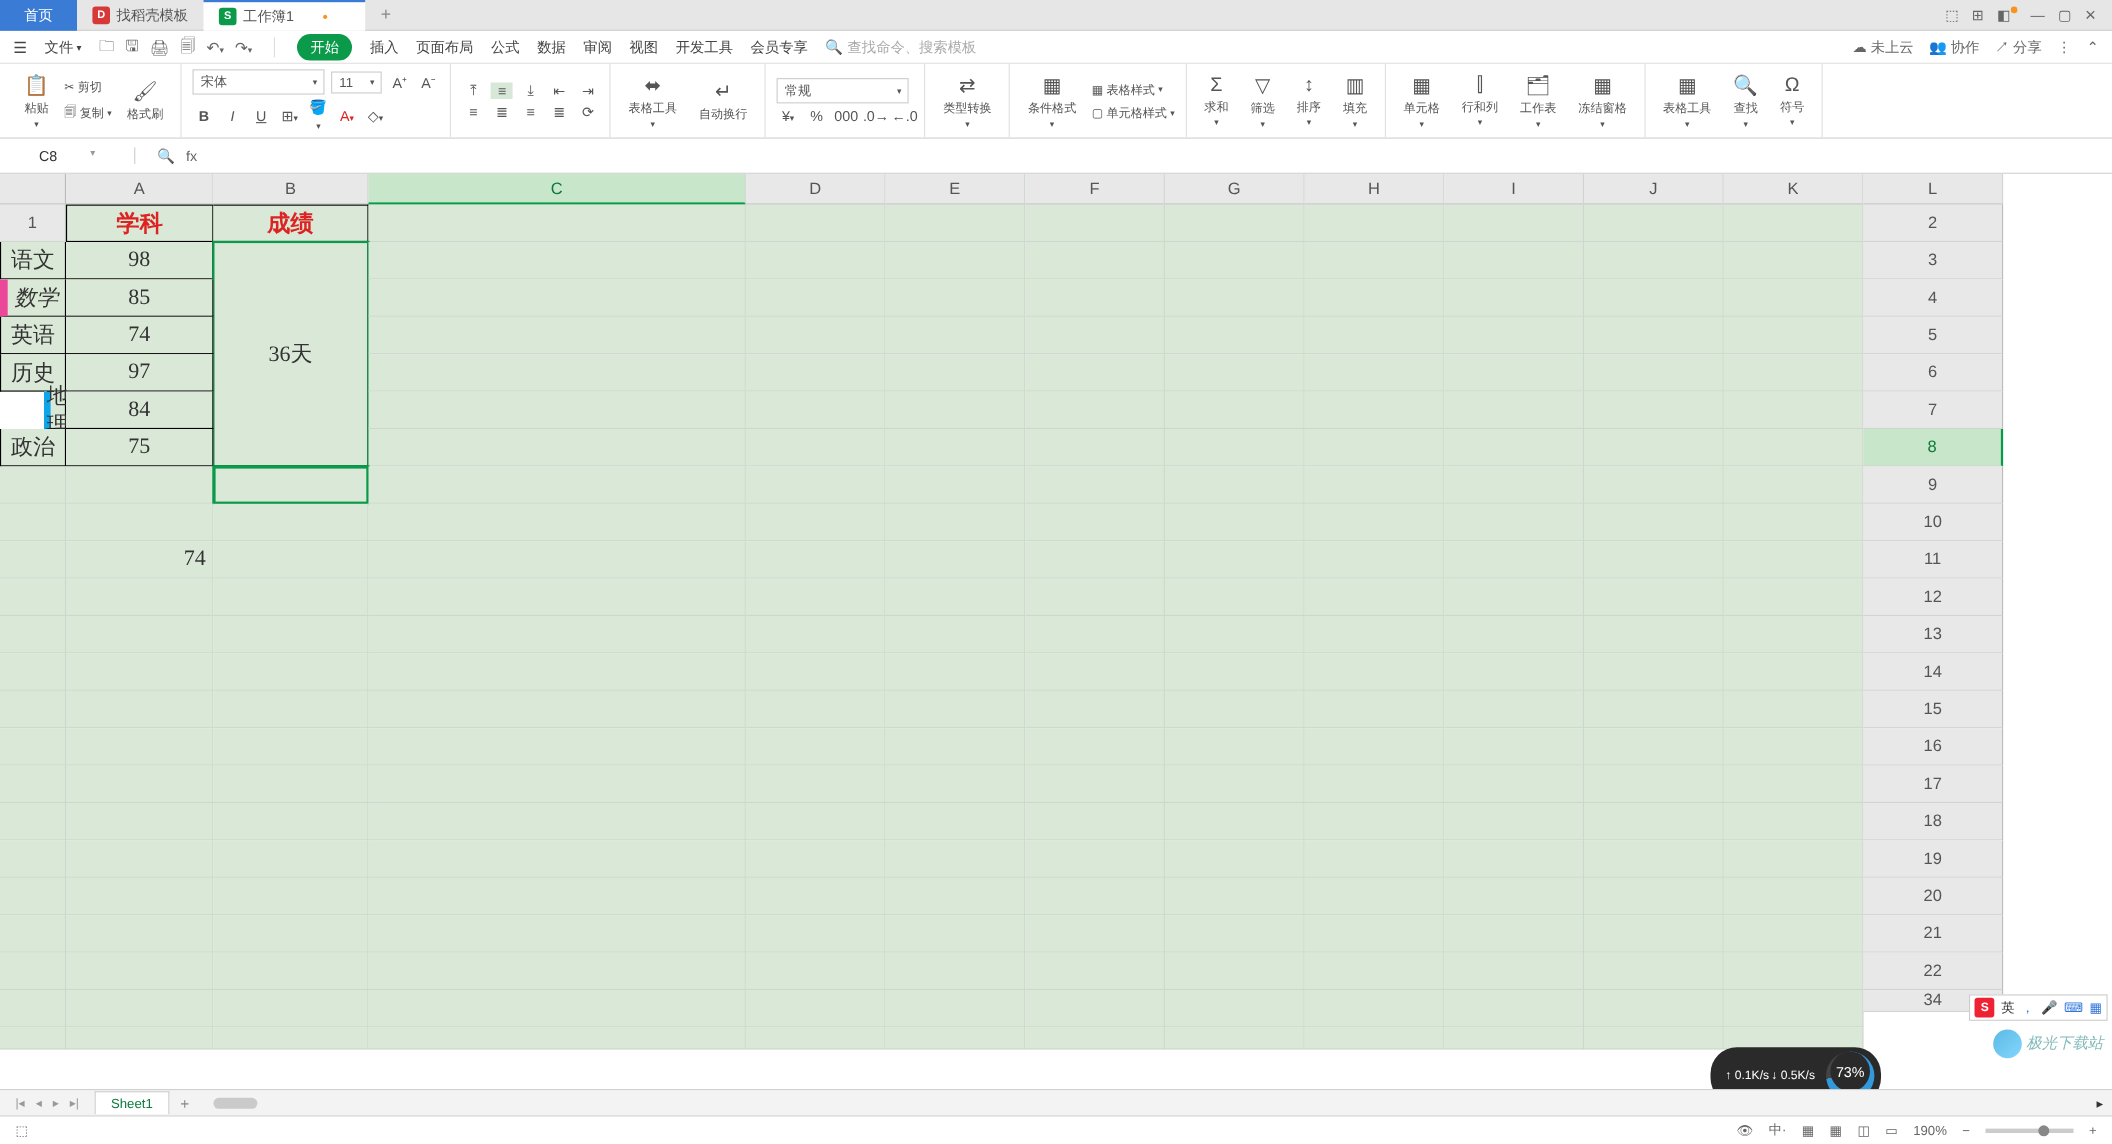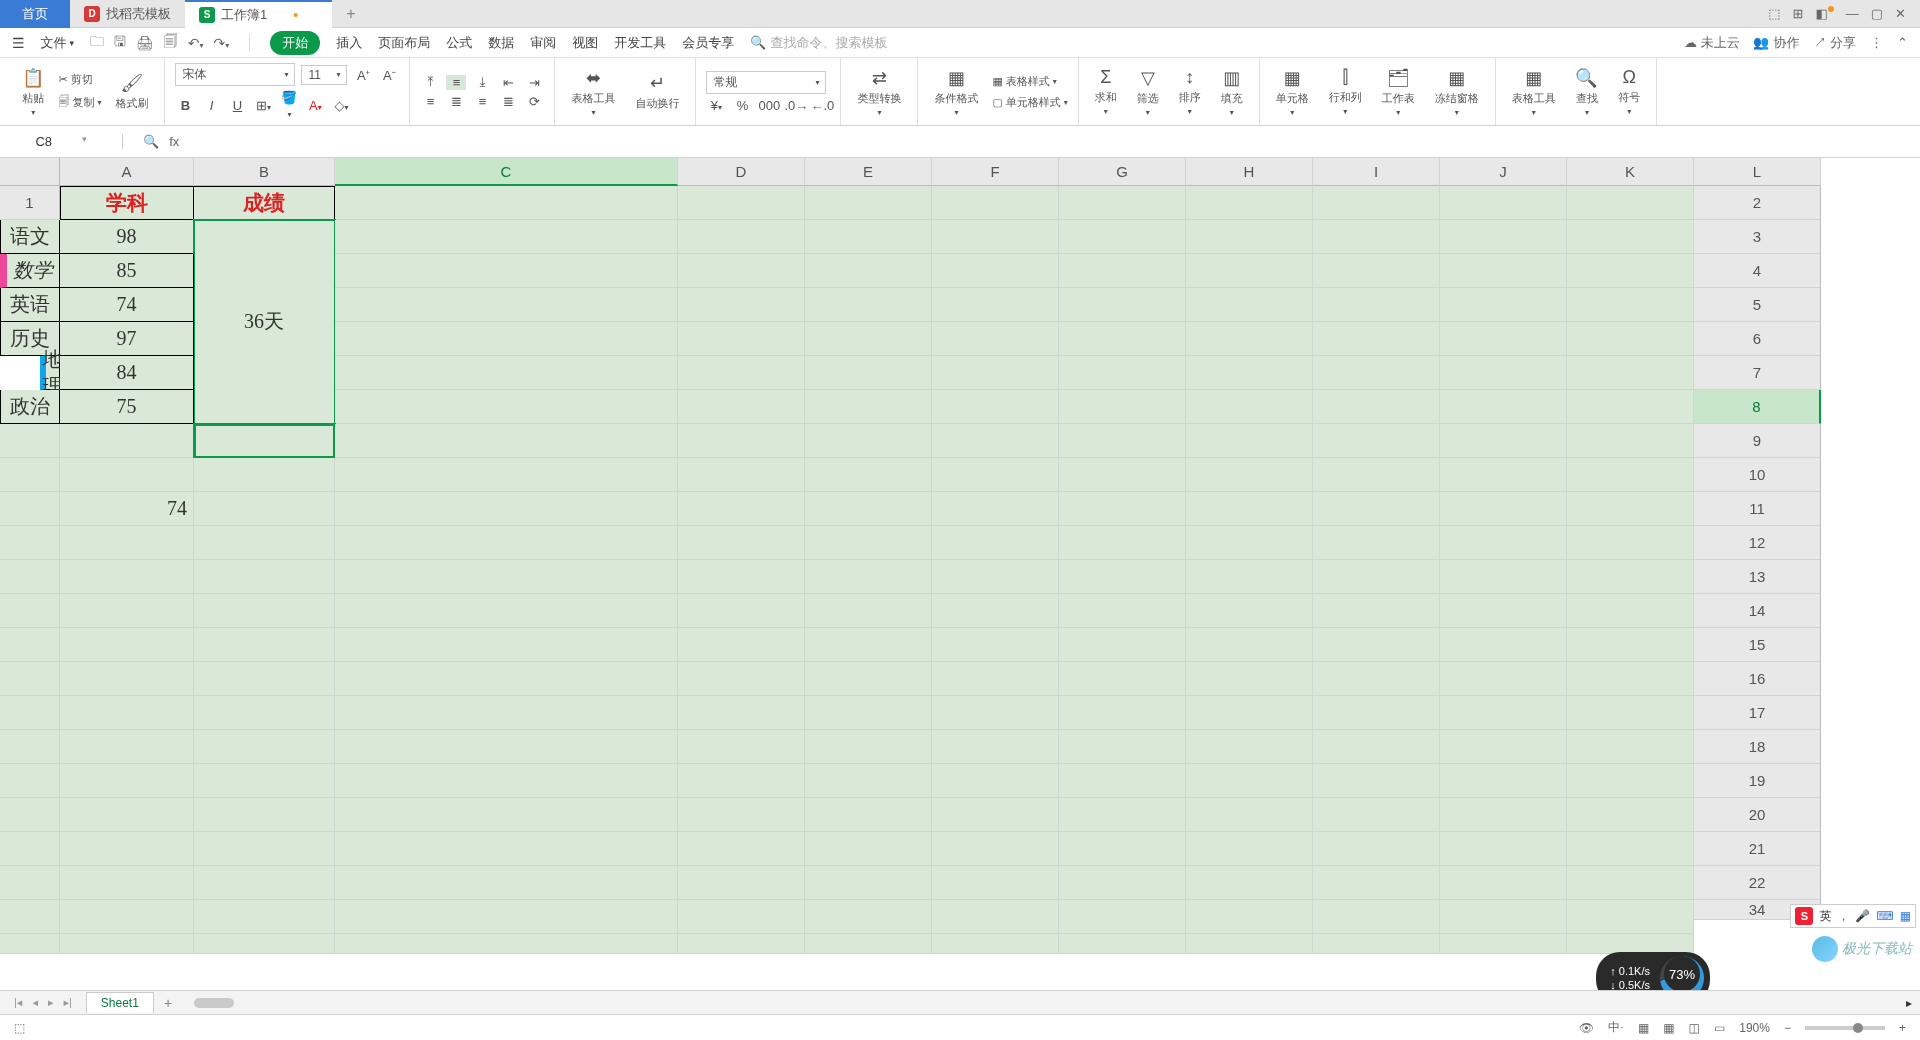--- a/index.html
+++ b/index.html
@@ -642,21 +642,21 @@
   <div class="ime-bar">
     <span class="s-logo">S</span>
     <span>英</span>
     <span style="color:#37d;">，</span>
     <span style="color:#37d;">🎤</span>
     <span style="color:#37d;">⌨</span>
     <span style="color:#37d;">▦</span>
   </div>
 
   <div class="perf-widget">
-    <div style="display:flex;flex-direction:column;gap:2px;">
+    <div style="display:flex;gap:2px;">
       <span>↑ <span>0.1K/s</span></span>
       <span>↓ <span>0.5K/s</span></span>
     </div>
     <div class="perf-circle">
       <div class="perf-inner">73%</div>
     </div>
   </div>
 
   <div class="watermark">
     <span style="width:26px;height:26px;border-radius:50%;background:linear-gradient(135deg,#3ad,#6cf);display:inline-block;"></span>

